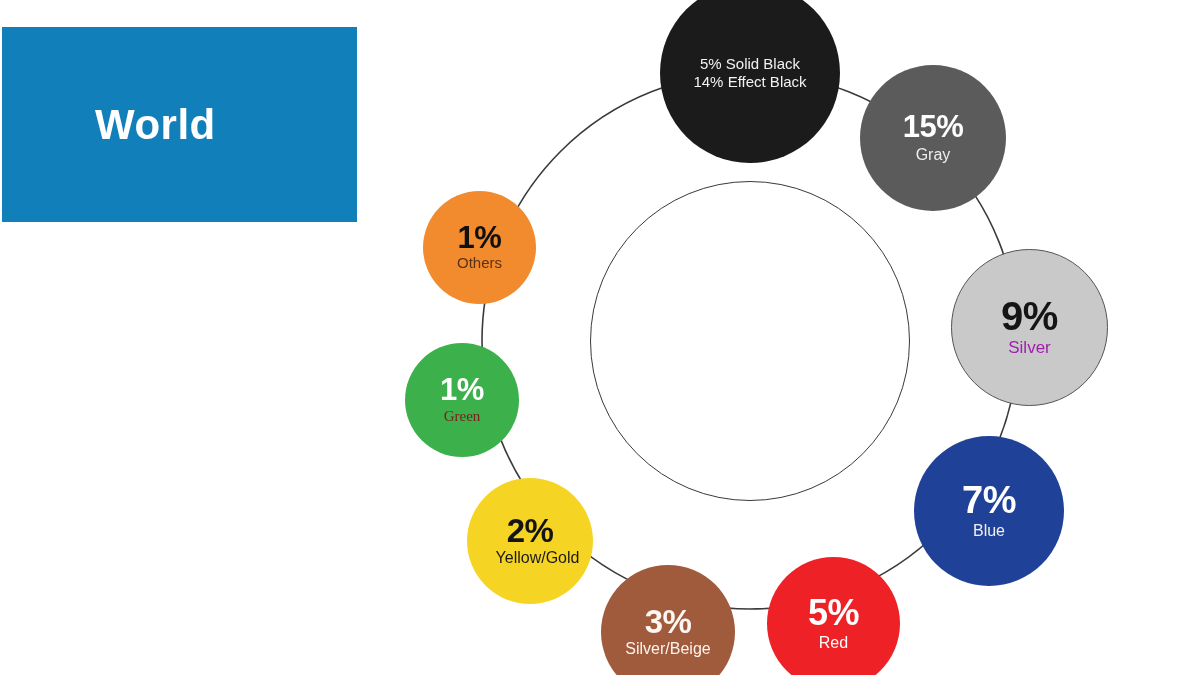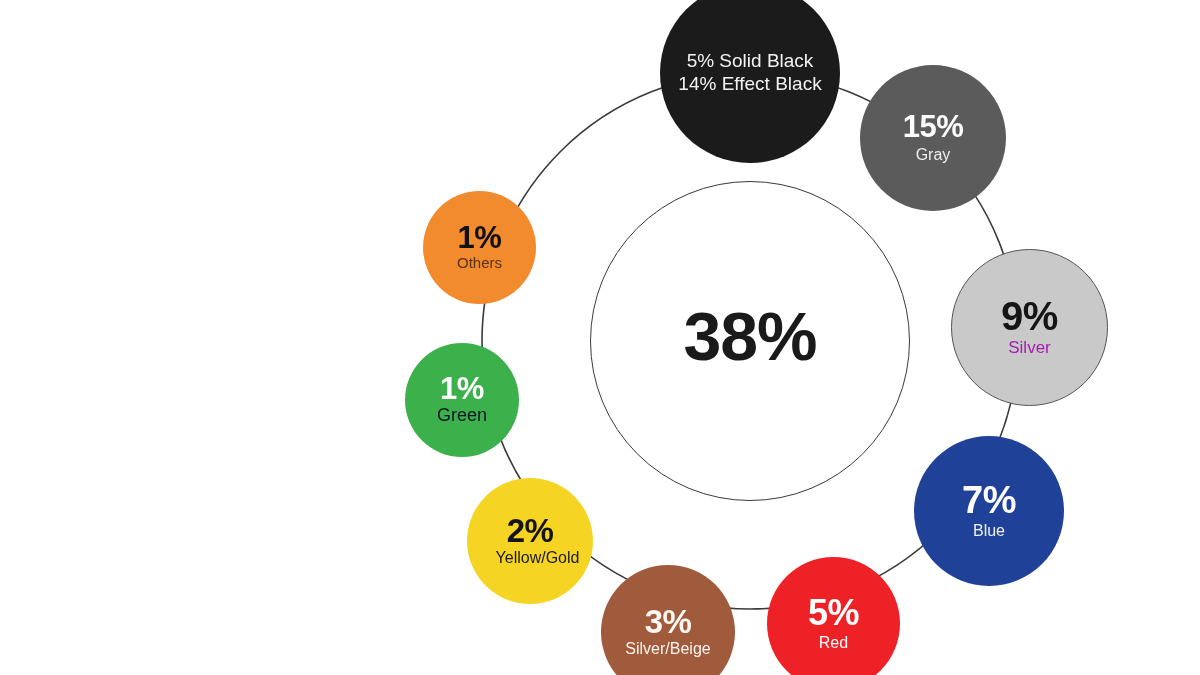--- a/index.html
+++ b/index.html
@@ -93,21 +93,21 @@
     line-height: 0.98;
     letter-spacing: -0.5px;
   }
   .bubble .sub {
     line-height: 1.2;
   }
 
   
   #bubble-black  { left: 660px; top: -17px;  width: 180px; height: 180px; background: #1b1b1b; }
   #bubble-black .pct { font-size: 50px; color: #ffffff; margin-bottom: 4px; }
-  #bubble-black .sub { font-size: 19px; color: #f2f2f2; }
+  #bubble-black .sub { font-size: 15px; color: #f2f2f2; }
 
   #bubble-gray   { left: 860px; top: 65px;   width: 146px; height: 146px; background: #5b5b5b; }
   #bubble-gray .pct { font-size: 31px; color: #ffffff; margin-bottom: 2px; }
   #bubble-gray .sub { font-size: 16px; color: #ededed; }
 
   #bubble-silver { left: 951px; top: 249px;  width: 157px; height: 157px; background: #c9c9c9; border: 1.4px solid #555; }
   #bubble-silver .pct { font-size: 40px; color: #151515; margin-bottom: 2px; }
   #bubble-silver .sub { font-size: 17px; color: #a21caf; }
 
   #bubble-blue   { left: 914px; top: 436px;  width: 150px; height: 150px; background: #1f4197; }
@@ -121,38 +121,40 @@
   #bubble-brown  { left: 601px; top: 565px;  width: 134px; height: 134px; background: #a05a3c; }
   #bubble-brown .pct { font-size: 33px; color: #fdf6f2; margin-bottom: 1px; }
   #bubble-brown .sub { font-size: 16px; color: #fdf3ee; }
 
   #bubble-yellow { left: 467px; top: 478px;  width: 126px; height: 126px; background: #f6d423; }
   #bubble-yellow .pct { font-size: 33px; color: #141414; margin-bottom: 1px; }
   #bubble-yellow .sub { font-size: 16px; color: #1a1a1a; margin-left: 15px; }
 
   #bubble-green  { left: 405px; top: 343px;  width: 114px; height: 114px; background: #3cb04a; }
   #bubble-green .pct { font-size: 31px; color: #ffffff; margin-bottom: 1px; }
-  #bubble-green .sub { font-size: 18px; color: #0f172a; }
+  #bubble-green .sub { font-size: 15px; color: #7f1d1d; font-family: Liberation Serif, serif; }
 
   #bubble-orange { left: 423px; top: 191px;  width: 113px; height: 113px; background: #f28a2e; }
   #bubble-orange .pct { font-size: 31px; color: #101010; margin-bottom: 1px; }
   #bubble-orange .sub { font-size: 15px; color: #5a3316; }
 </style>
 </head>
 <body>
 
 <div id="canvas">
 
+  <div id="title-box">
+    <div id="title-text">World</div>
+  </div>
 
   <svg id="ring-svg" viewBox="0 0 1200 675">
     <circle cx="750" cy="341" r="268" fill="none" stroke="#3a3a3a" stroke-width="1.6"></circle>
   </svg>
 
   <div id="center-hub">
-    <div id="center-pct">38%</div>
   </div>
 
   <div class="bubble" id="bubble-black">
     <div class="sub">5% Solid Black</div>
     <div class="sub">14% Effect Black</div>
   </div>
 
   <div class="bubble" id="bubble-gray">
     <div class="pct">15%</div>
     <div class="sub">Gray</div>

